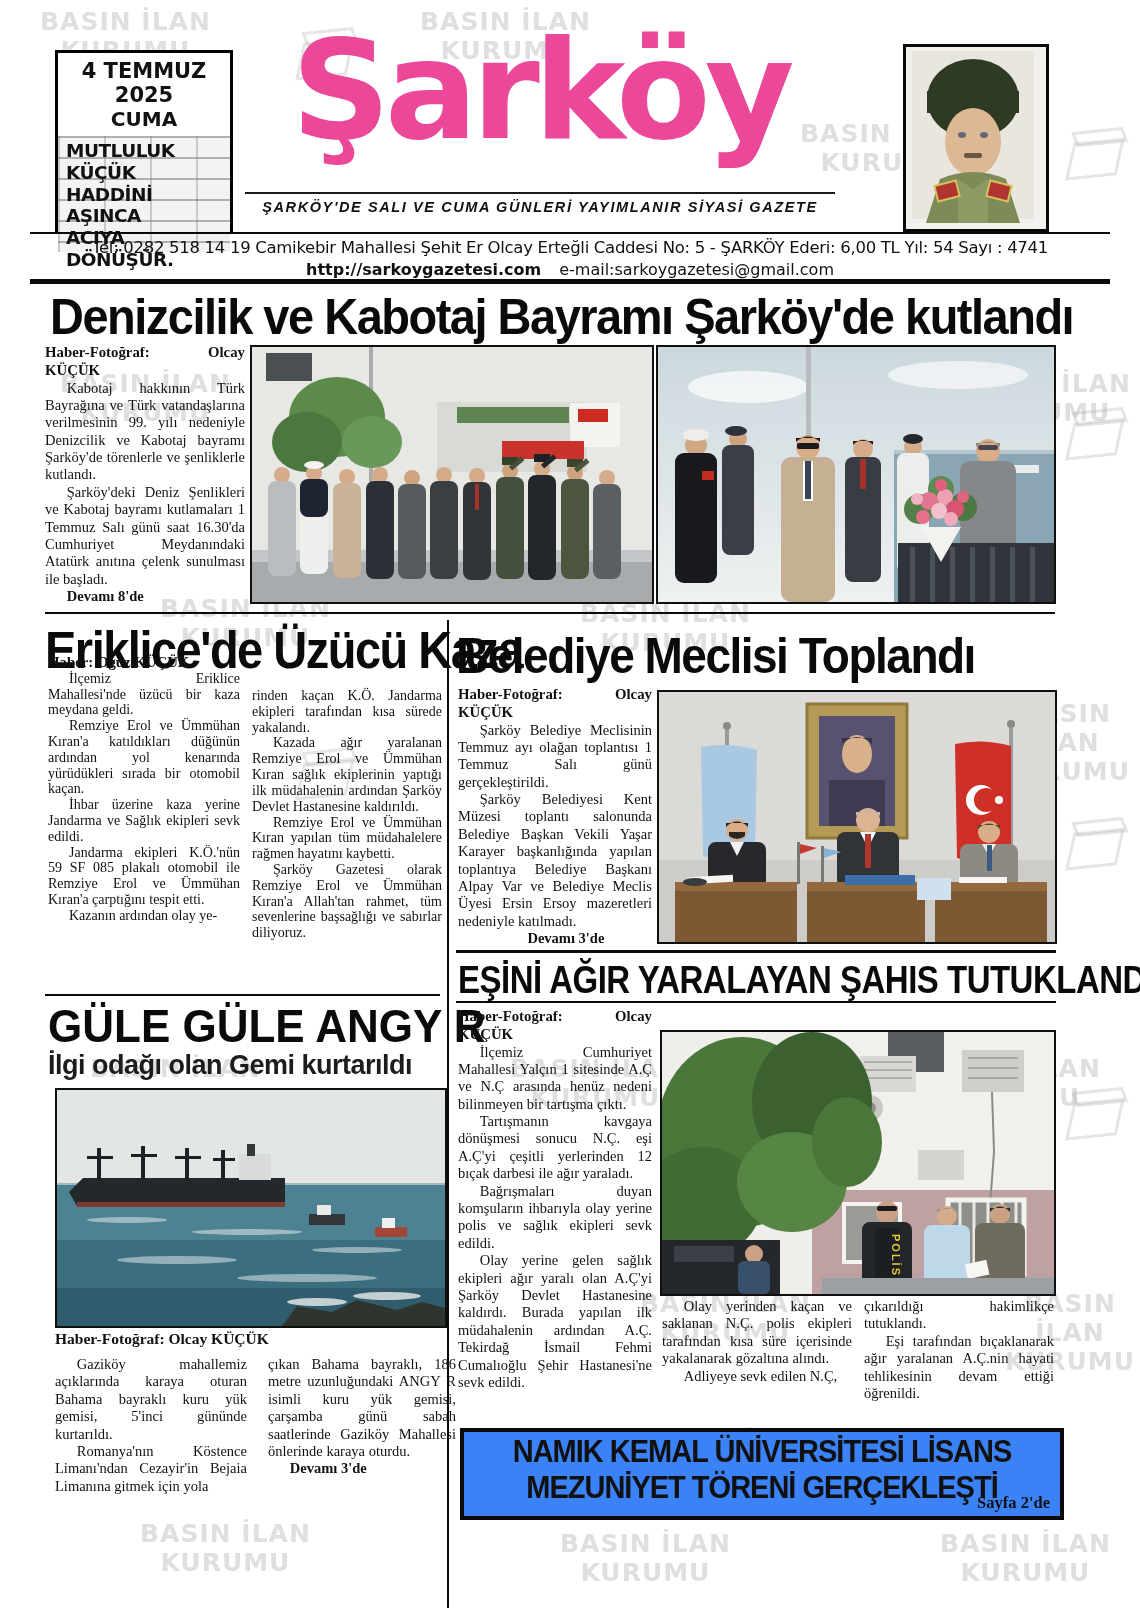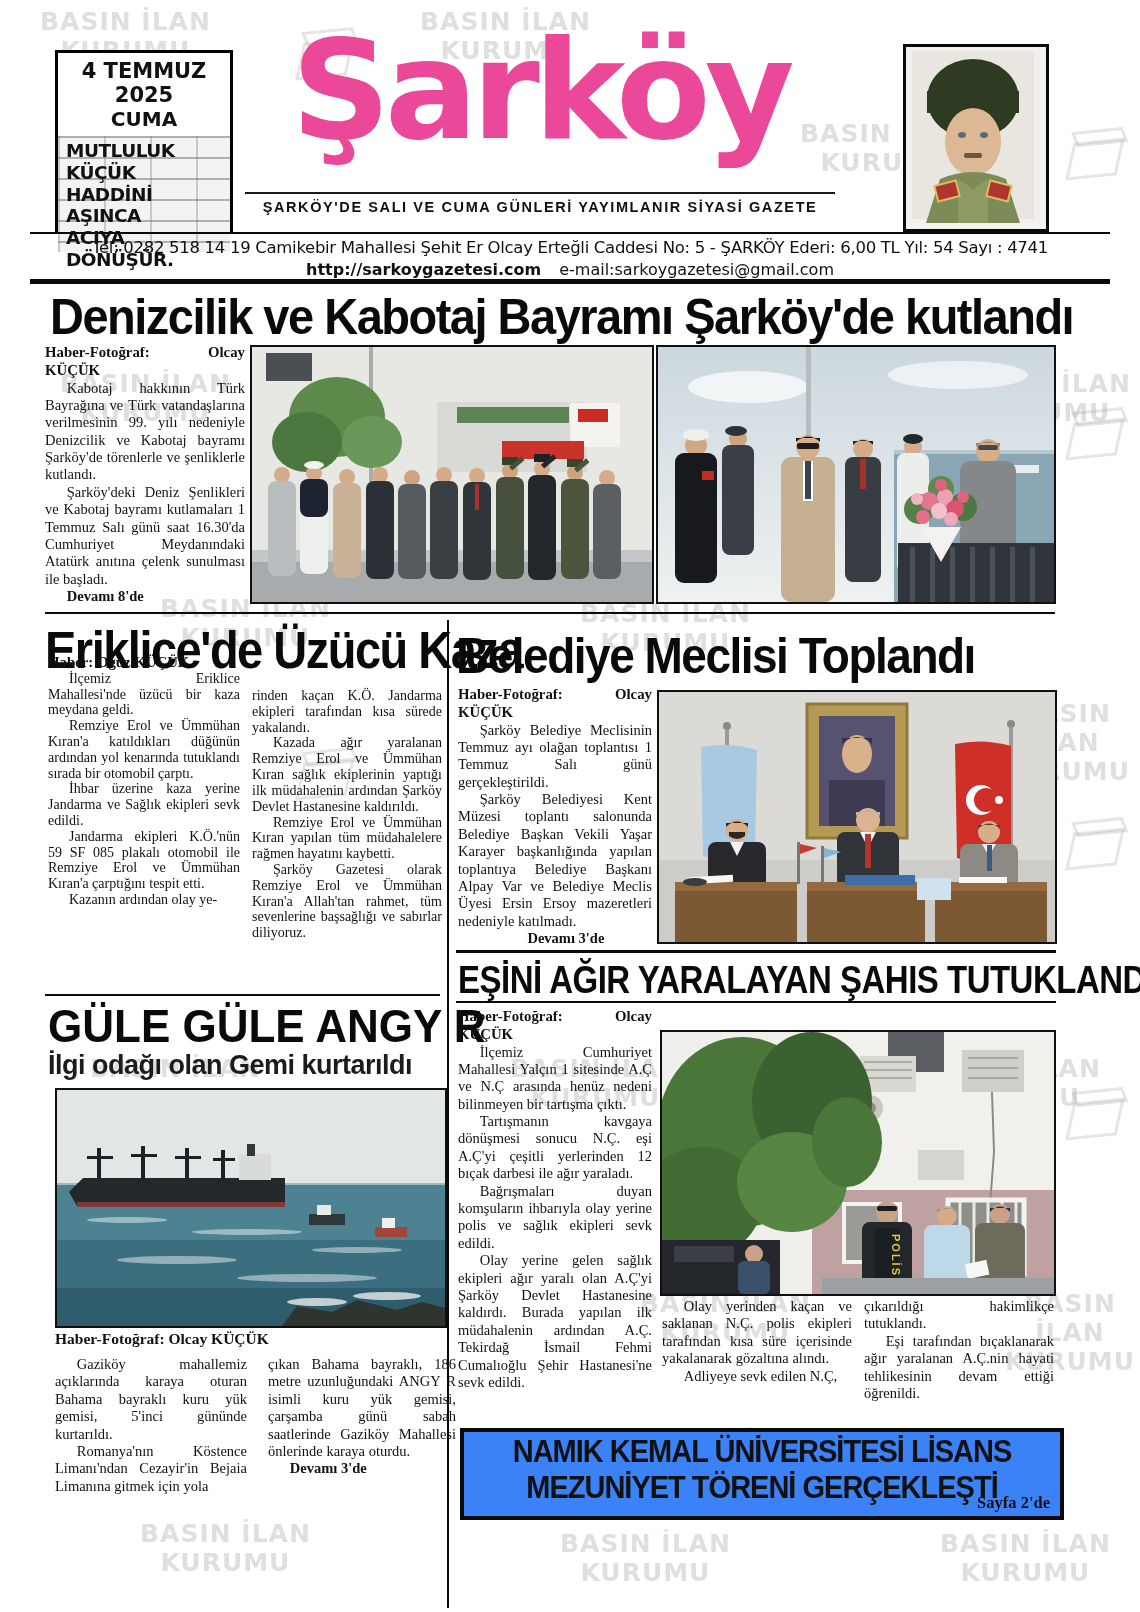--- a/index.html
+++ b/index.html
@@ -22,21 +22,21 @@
          font-family:"DejaVu Sans",sans-serif;font-weight:bold;font-size:18.5px;line-height:1.18;
          white-space:pre-line;letter-spacing:-0.5px;
          background:
            repeating-linear-gradient(180deg, rgba(120,120,120,.55) 0 2px, rgba(0,0,0,0) 2px 21px),
            repeating-linear-gradient(90deg, rgba(120,120,120,.35) 0 2px, rgba(0,0,0,0) 2px 46px),
            #f3f3f1;}
   .logo{left:240px;top:19px;width:600px;height:165px;text-align:center;z-index:2;
         font-family:"DejaVu Sans",sans-serif;font-weight:bold;font-size:138px;line-height:1.05;
         color:#ec4899;letter-spacing:-6px;}
   .subtitle{left:245px;top:192px;width:590px;border-top:2px solid #1a1a1a;padding-top:5px;z-index:2;
-        font-family:"Liberation Sans",sans-serif;font-weight:bold;font-size:14.5px;letter-spacing:1.6px;text-align:center;}
+        font-family:"Liberation Sans",sans-serif;font-weight:bold;font-size:14.5px;letter-spacing:1.6px;text-align:center;font-style:italic;}
   .ataturk{left:903px;top:44px;width:140px;height:182px;border:3px solid #0a0a0a;background:#f4f2ee;z-index:2;}
   .rule{position:absolute;background:#0a0a0a;z-index:3;}
   .contact1{left:30px;top:238px;width:1080px;text-align:center;z-index:2;
         font-family:"DejaVu Sans",sans-serif;font-size:16.5px;letter-spacing:-0.3px;}
   .contact2{left:30px;top:260px;width:1080px;text-align:center;z-index:2;
         font-family:"DejaVu Sans",sans-serif;font-size:16px;}
   .contact2 .web{font-weight:bold;margin-right:18px;}
   
   .hl{position:absolute;font-family:"Liberation Sans",sans-serif;font-weight:bold;color:#0a0a0a;
       letter-spacing:-1.5px;white-space:nowrap;z-index:2;transform-origin:left top;}
@@ -311,21 +311,21 @@
   </div>
 
   <div class="rule" style="left:45px;top:612px;width:1010px;height:2px;"></div>
   <div class="vdiv" style="left:447px;top:620px;height:988px;"></div>
 
   <div class="hl hl-eriklice">Eriklice'de Üzücü Kaza</div>
 
   <div class="col col-tight" style="left:48px;top:654px;width:192px;">
     <p class="byline noindent">Haber: Oğuz KÜÇÜK</p>
     <p>İlçemiz Eriklice Mahallesi'nde üzücü bir kaza meydana geldi.</p>
-    <p>Remziye Erol ve Ümmühan Kıran'a katıldıkları düğünün ardından yol kenarında tutuklandı sırada bir otomobil çarptı.</p>
+    <p>Remziye Erol ve Ümmühan Kıran'a katıldıkları düğünün ardından yol kenarında yürüdükleri sırada bir otomobil kaçan.</p>
     <p>İhbar üzerine kaza yerine Jandarma ve Sağlık ekipleri sevk edildi.</p>
     <p>Jandarma ekipleri K.Ö.'nün 59 SF 085 plakalı otomobil ile Remziye Erol ve Ümmühan Kıran'a çarptığını tespit etti.</p>
     <p>Kazanın ardından olay ye-</p>
   </div>
   <div class="col col-tight" style="left:252px;top:688px;width:190px;">
     <p class="noindent">rinden kaçan K.Ö. Jandarma ekipleri tarafından kısa sürede yakalandı.</p>
     <p>Kazada ağır yaralanan Remziye Erol ve Ümmühan Kıran sağlık ekiplerinin yaptığı ilk müdahalenin ardından Şarköy Devlet Hastanesine kaldırıldı.</p>
     <p>Remziye Erol ve Ümmühan Kıran yapılan tüm müdahalelere rağmen hayatını kaybetti.</p>
     <p>Şarköy Gazetesi olarak Remziye Erol ve Ümmühan Kıran'a Allah'tan rahmet, tüm sevenlerine başsağlığı ve sabırlar diliyoruz.</p>
   </div>

